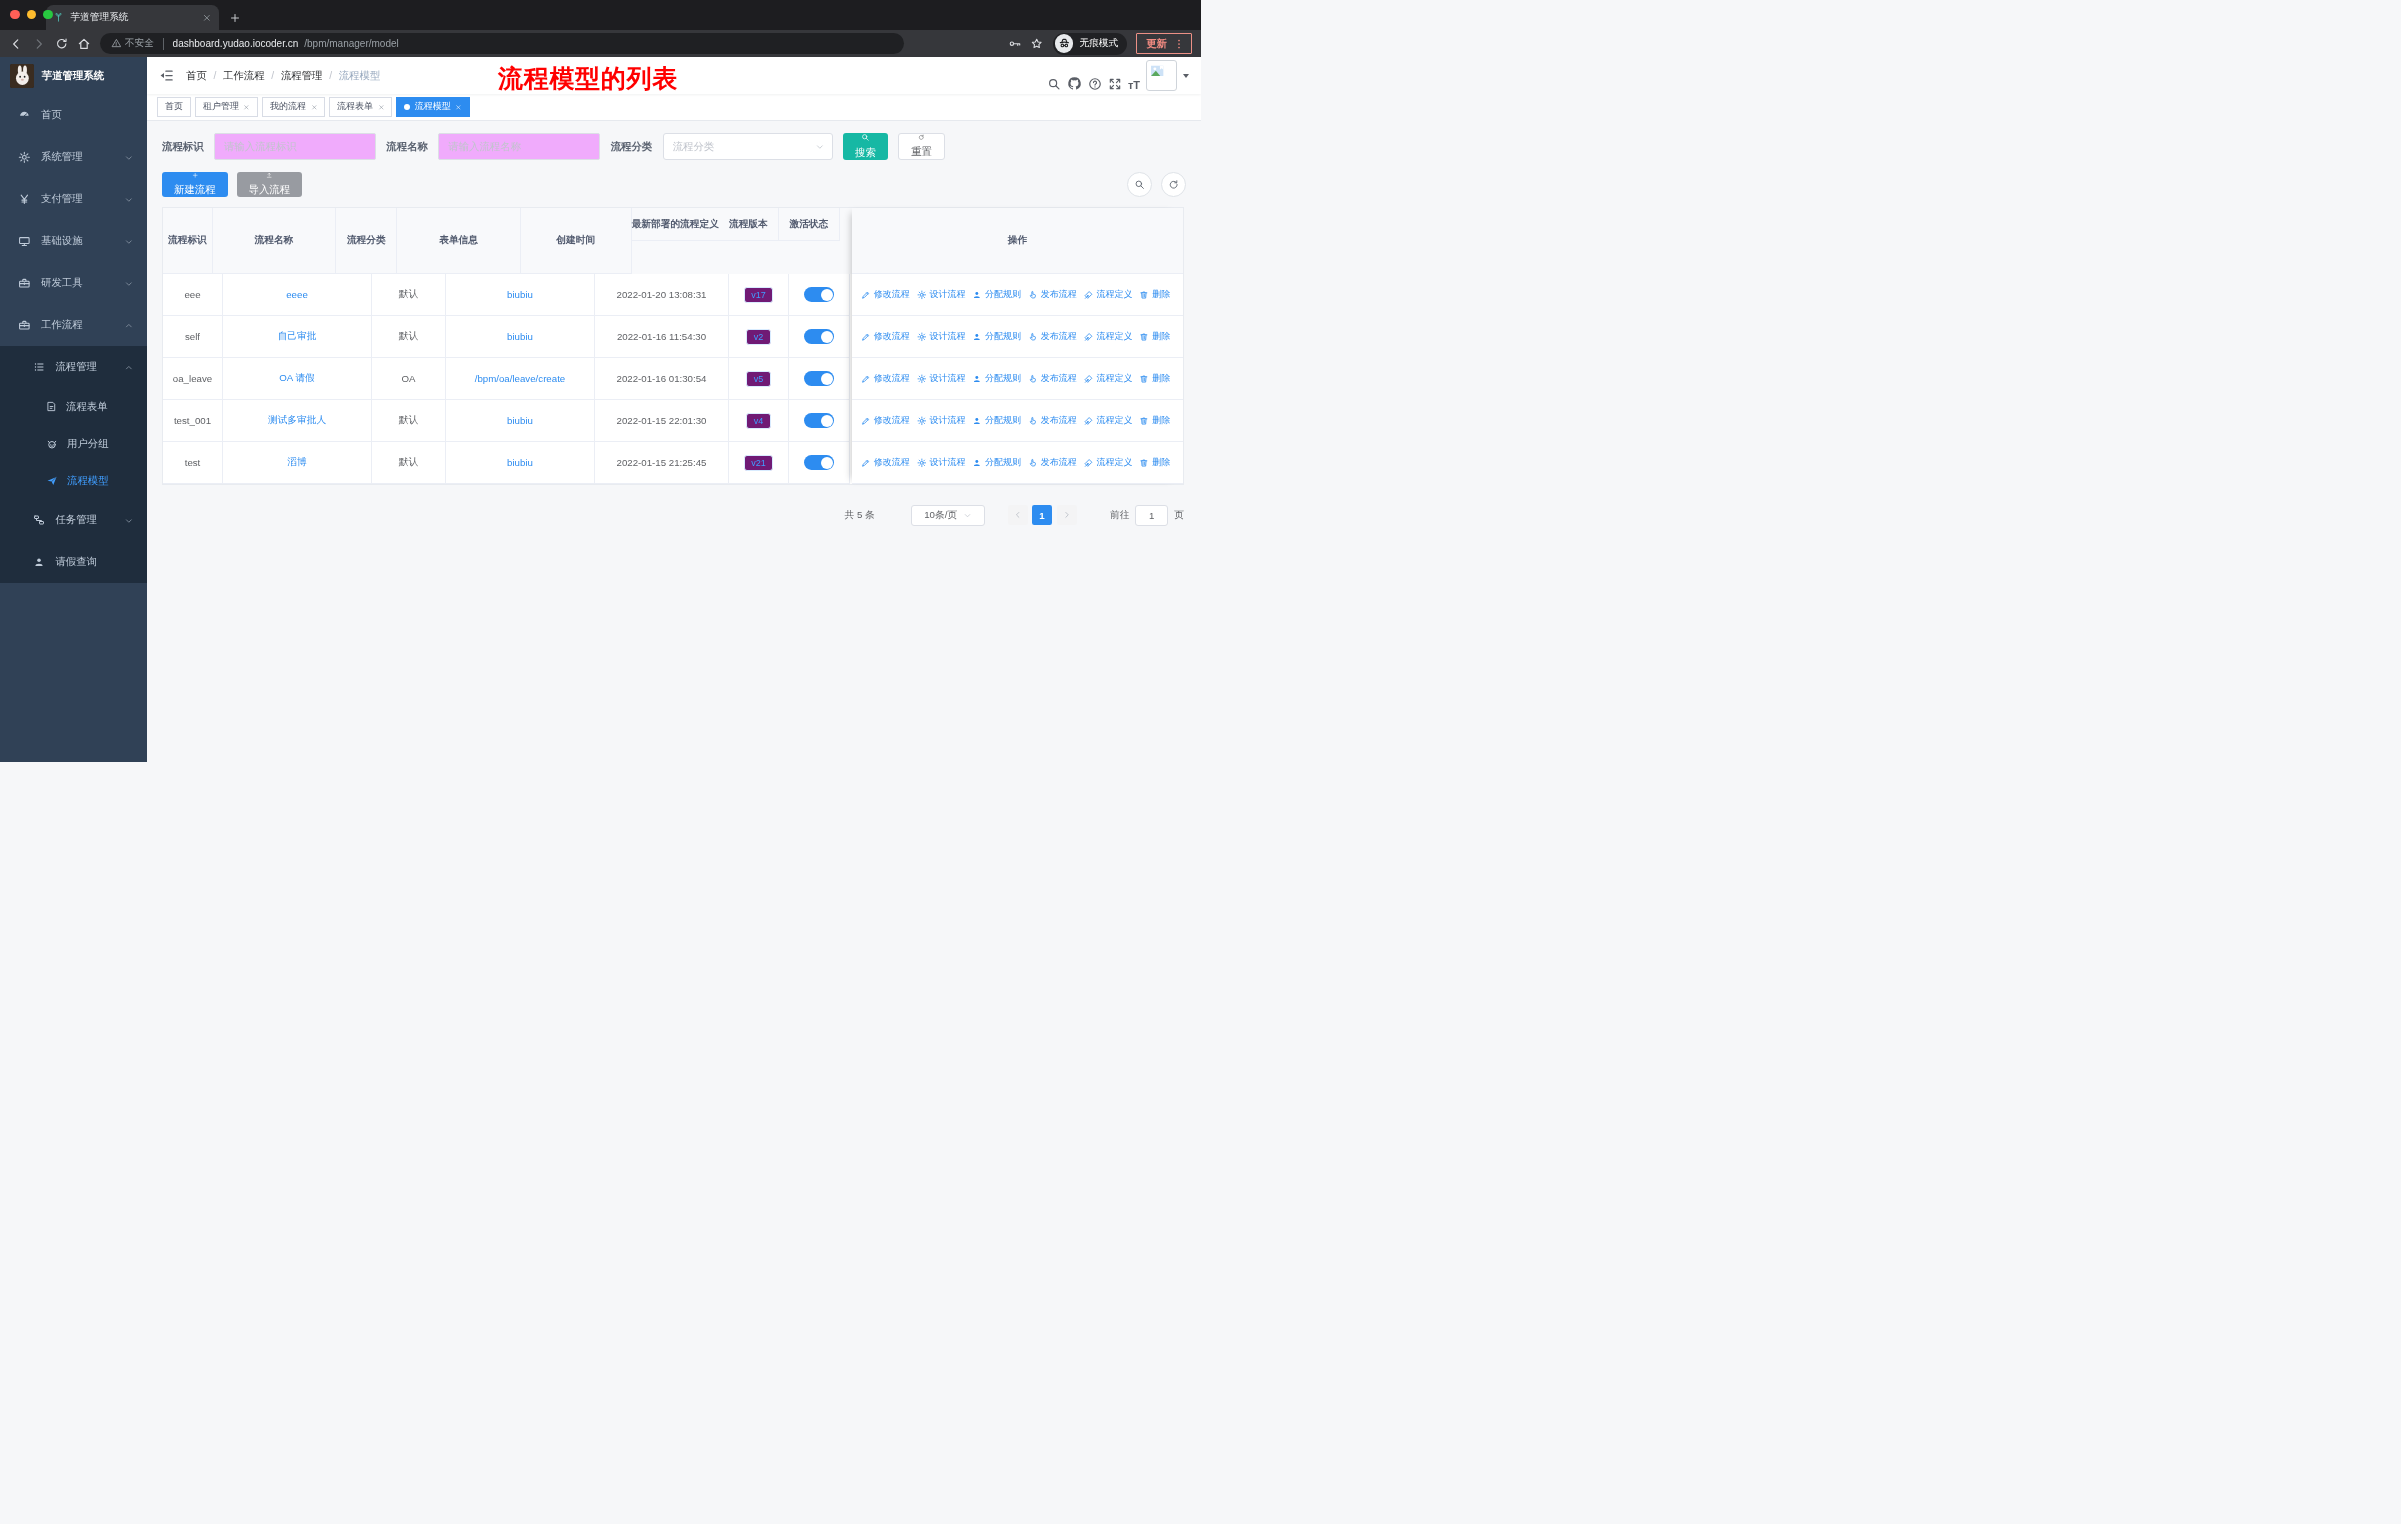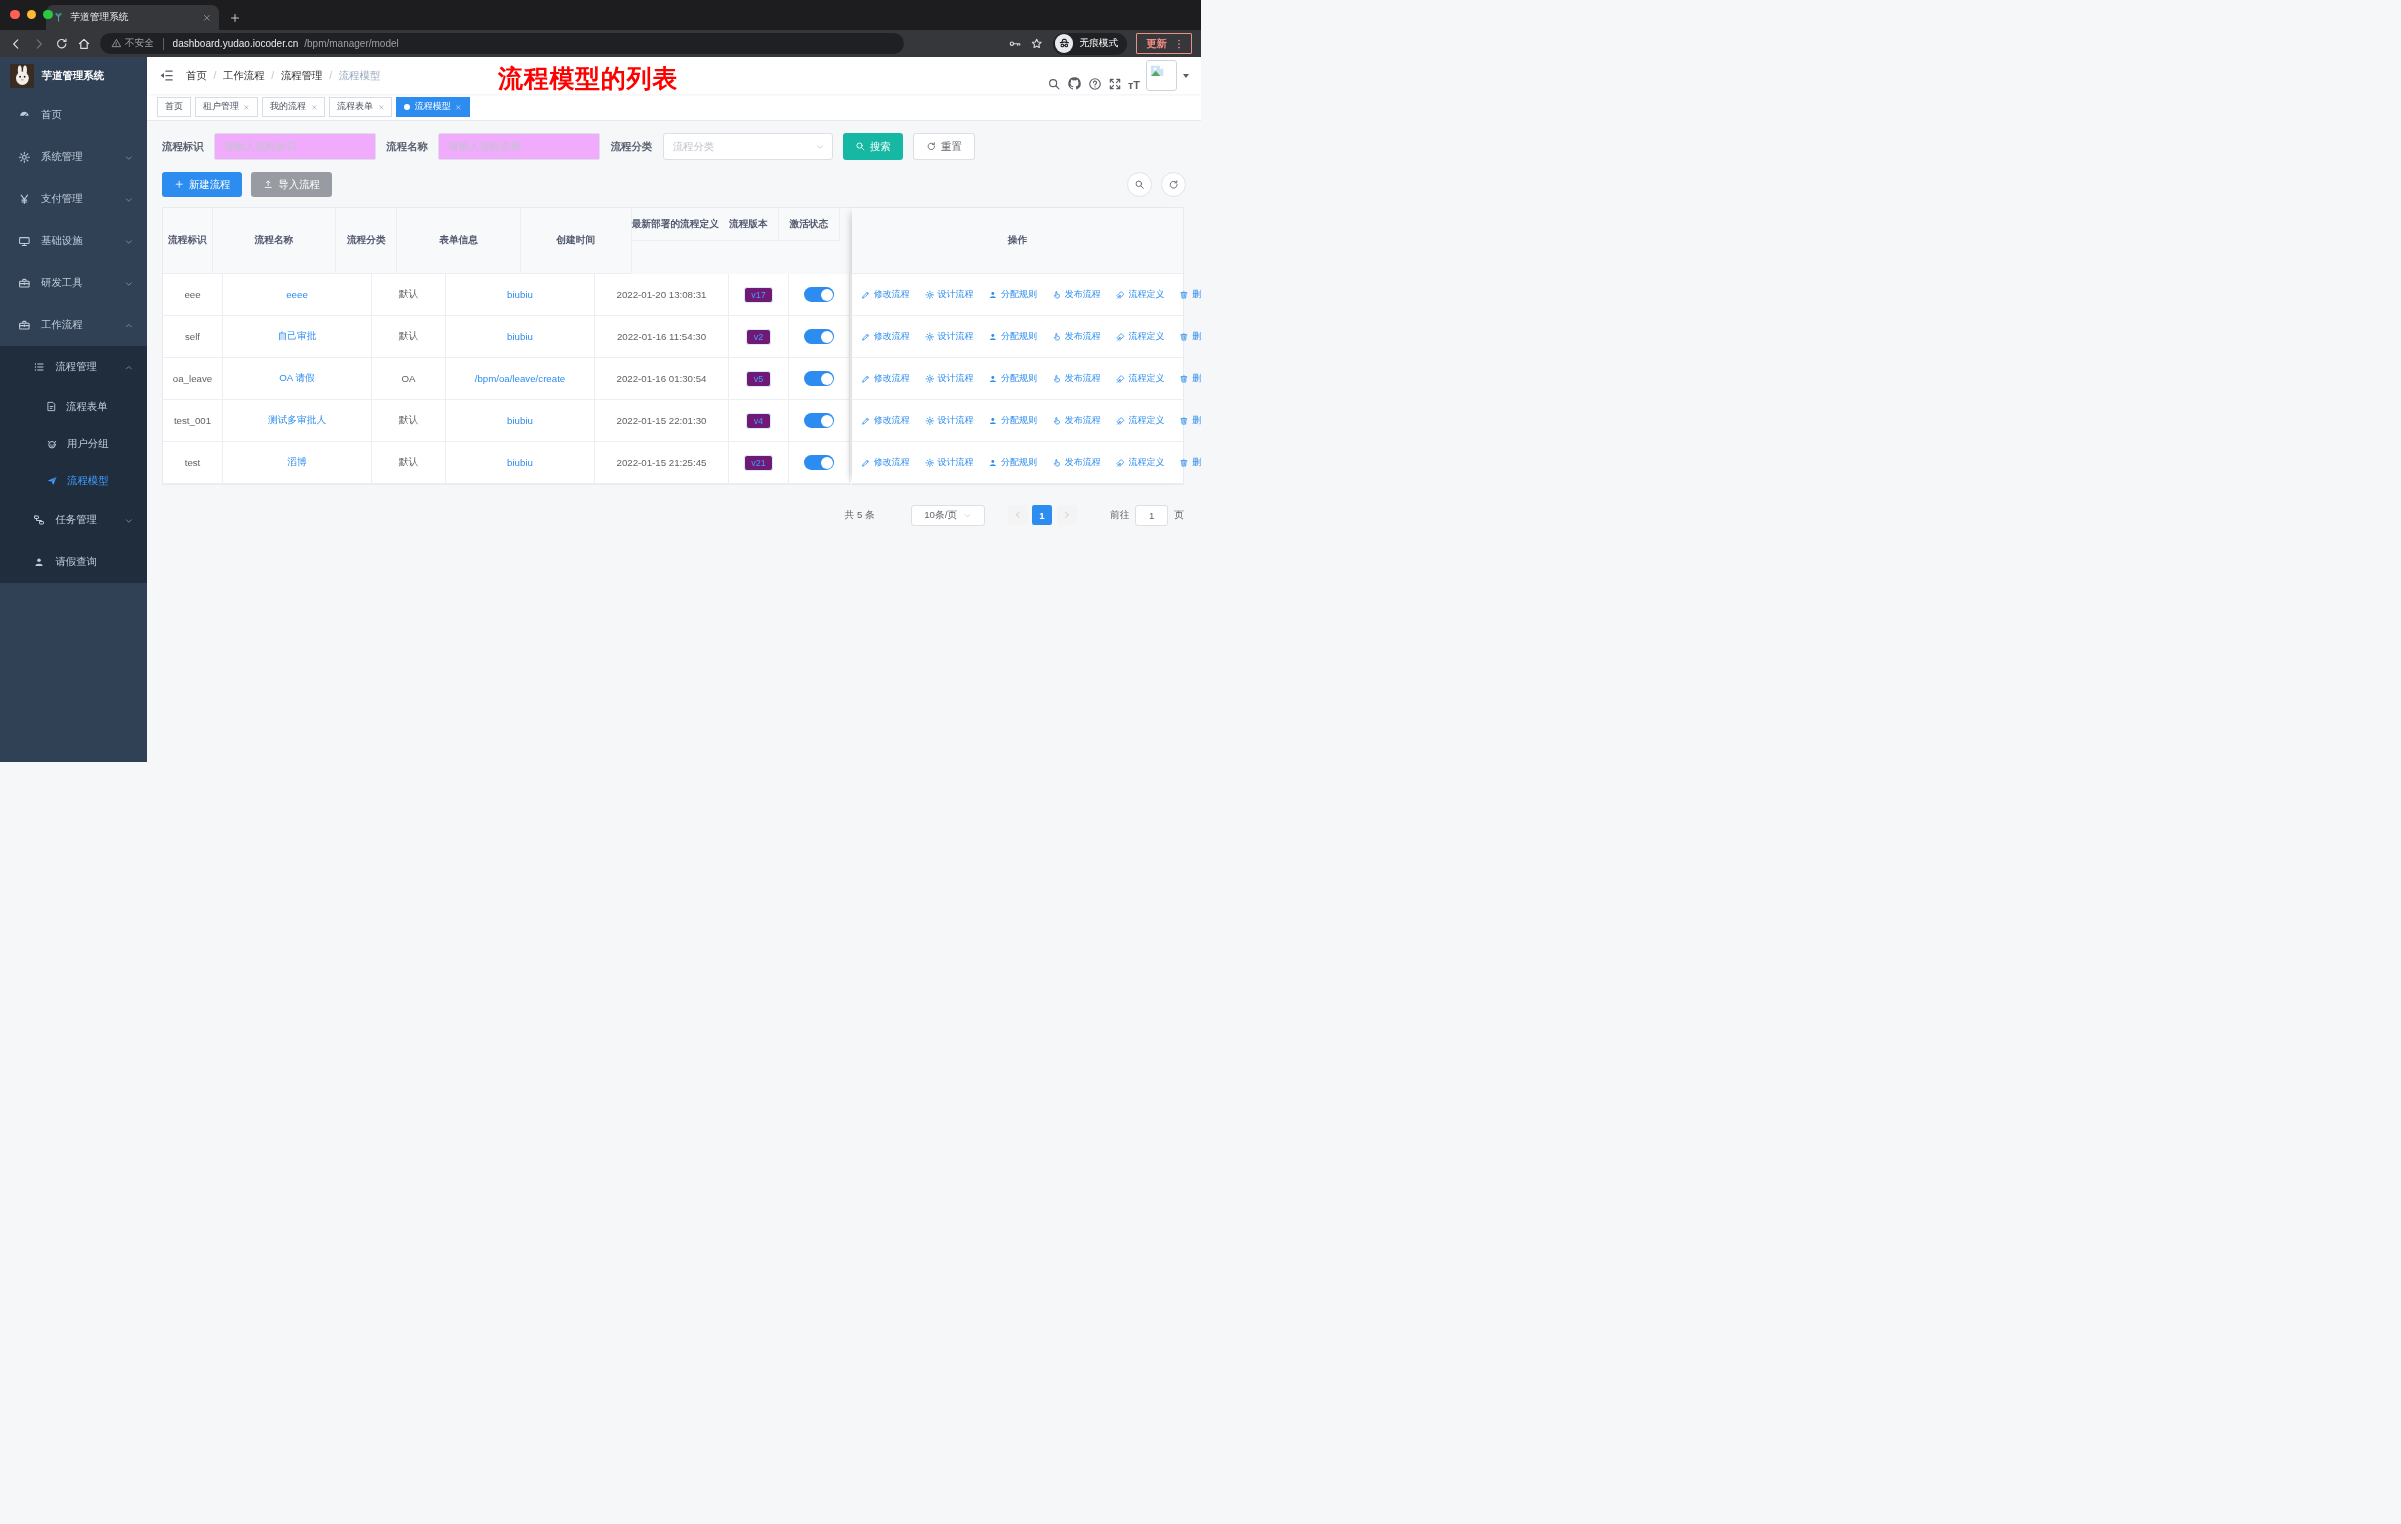--- a/index.html
+++ b/index.html
@@ -65,21 +65,21 @@
 
   .content { flex:1; background:#f6f7f9; padding:12px 15px; position:relative; }
 
   .filters { display:flex; align-items:center; gap:10.4px; margin-bottom:12px; }
   .f-label { font-size:10.4px; font-weight:700; color:#5a6270; white-space:nowrap; }
   .f-input { width:162px; height:27px; border:0.7px solid #dcdfe6; border-radius:2px; background:#f0abfc; padding:0 9px; font-size:10.4px; color:#606266; outline:none; font-family:inherit; }
   .f-input::placeholder { color:#c0c4cc; }
   .select-box { width:170px; height:27px; border:0.7px solid #dcdfe6; border-radius:3px; background:#fff; display:flex; align-items:center; justify-content:space-between; padding:0 7.4px 0 9px; cursor:pointer; }
   .select-box .ph { color:#c0c4cc; font-size:10.4px; }
   .select-box .cv { color:#c0c4cc; }
-  .btn { height:27px; border-radius:3px; display:flex; align-items:center; gap:4.5px; padding:0 12px; font-size:10.4px; cursor:pointer; border:none; font-family:inherit; }
+  .btn { height:27px; border-radius:3px; display:flex; align-items:center; gap:4.5px; padding:0 12px; font-size:10.4px; cursor:pointer; border:none; font-family:inherit;flex-direction:column; }
   .btn-search { background:#16b8a4; color:#fff; }
   .btn-reset { background:#fff; color:#606266; border:0.7px solid #dcdfe6; }
 
   .actions-row { display:flex; align-items:center; gap:9px; margin-bottom:10.4px; }
   .btn-create { background:#2d8cf0; color:#fff; height:25px; }
   .btn-import { background:#989ba1; color:#fff; height:25px; }
   .right-tools { margin-left:auto; display:flex; gap:9px; }
   .circle-btn { width:25px; height:25px; border-radius:50%; border:0.7px solid #dfe3e8; background:#fff; color:#5f6670; display:flex; align-items:center; justify-content:center; cursor:pointer; }
 
   
@@ -94,21 +94,21 @@
   .th-group-bot .th { border-bottom:0.7px solid #ebeef5; height:33px; }
   .tr { display:flex; height:42px; font-size:9.7px; color:#606266; }
   .td { display:flex; align-items:center; justify-content:center; border-right:0.7px solid #ebeef5; border-bottom:0.7px solid #ebeef5; text-align:center; }
   a.cell-link { color:#2d8cf0; text-decoration:none; cursor:pointer; }
   .vbadge { background:#701a75; border:0.7px solid #d9ecff; color:#409eff; font-size:9px; border-radius:3px; padding:2.2px 6.7px; }
   .switch { width:30px; height:15px; border-radius:7.4px; background:#2d8cf0; position:relative; cursor:pointer; }
   .switch .knob { position:absolute; right:1.5px; top:1.5px; width:12px; height:12px; border-radius:50%; background:#fff; }
 
   .t-fixed { position:absolute; top:0; right:0; width:331px; height:100%; background:#fff; box-shadow:-6.7px 0 7.4px -5.2px rgba(0,0,0,.22); }
   .t-fixed .th-op { height:66px; background:#f8f9fb; display:flex; align-items:center; justify-content:center; font-size:9.7px; color:#515a6e; font-weight:700; border-bottom:0.7px solid #ebeef5; }
-  .tr-op { height:42px; display:flex; align-items:center; gap:15px; padding-left:9px; border-bottom:0.7px solid #ebeef5; }
+  .tr-op { height:42px; display:flex; align-items:center; gap:7px; padding-left:9px; border-bottom:0.7px solid #ebeef5; }
   a.op-link { color:#2d8cf0; font-size:9px; text-decoration:none; display:flex; align-items:center; gap:3px; white-space:nowrap; cursor:pointer; }
 
   
   .pager { width:1022px; display:flex; justify-content:flex-end; align-items:center; gap:10.4px; margin-top:19.4px; font-size:9.7px; color:#606266; }
   .size-select { width:74px; height:21px; border:0.7px solid #dcdfe6; border-radius:3px; background:#fff; display:flex; align-items:center; justify-content:center; gap:6px; color:#606266; cursor:pointer;margin-left:26px; }
   .pg-btn { width:20px; height:20px; border-radius:2.2px; background:#f4f4f5; color:#b6bac2; display:flex; align-items:center; justify-content:center; cursor:pointer; }
   .pg-cur { width:20px; height:20px; border-radius:2.2px; background:#2d8cf0; color:#fff; display:flex; align-items:center; justify-content:center; font-weight:700; cursor:pointer; }
   .goto-input { width:33px; height:21px; border:0.7px solid #dcdfe6; border-radius:3px; text-align:center; font-size:9.7px; color:#606266; outline:none; font-family:inherit; }
   .pgr { display:flex; align-items:center; gap:6px; margin-left:23px; }
   .pg-group { display:flex; align-items:center; gap:4.5px; margin-left:12px; }

